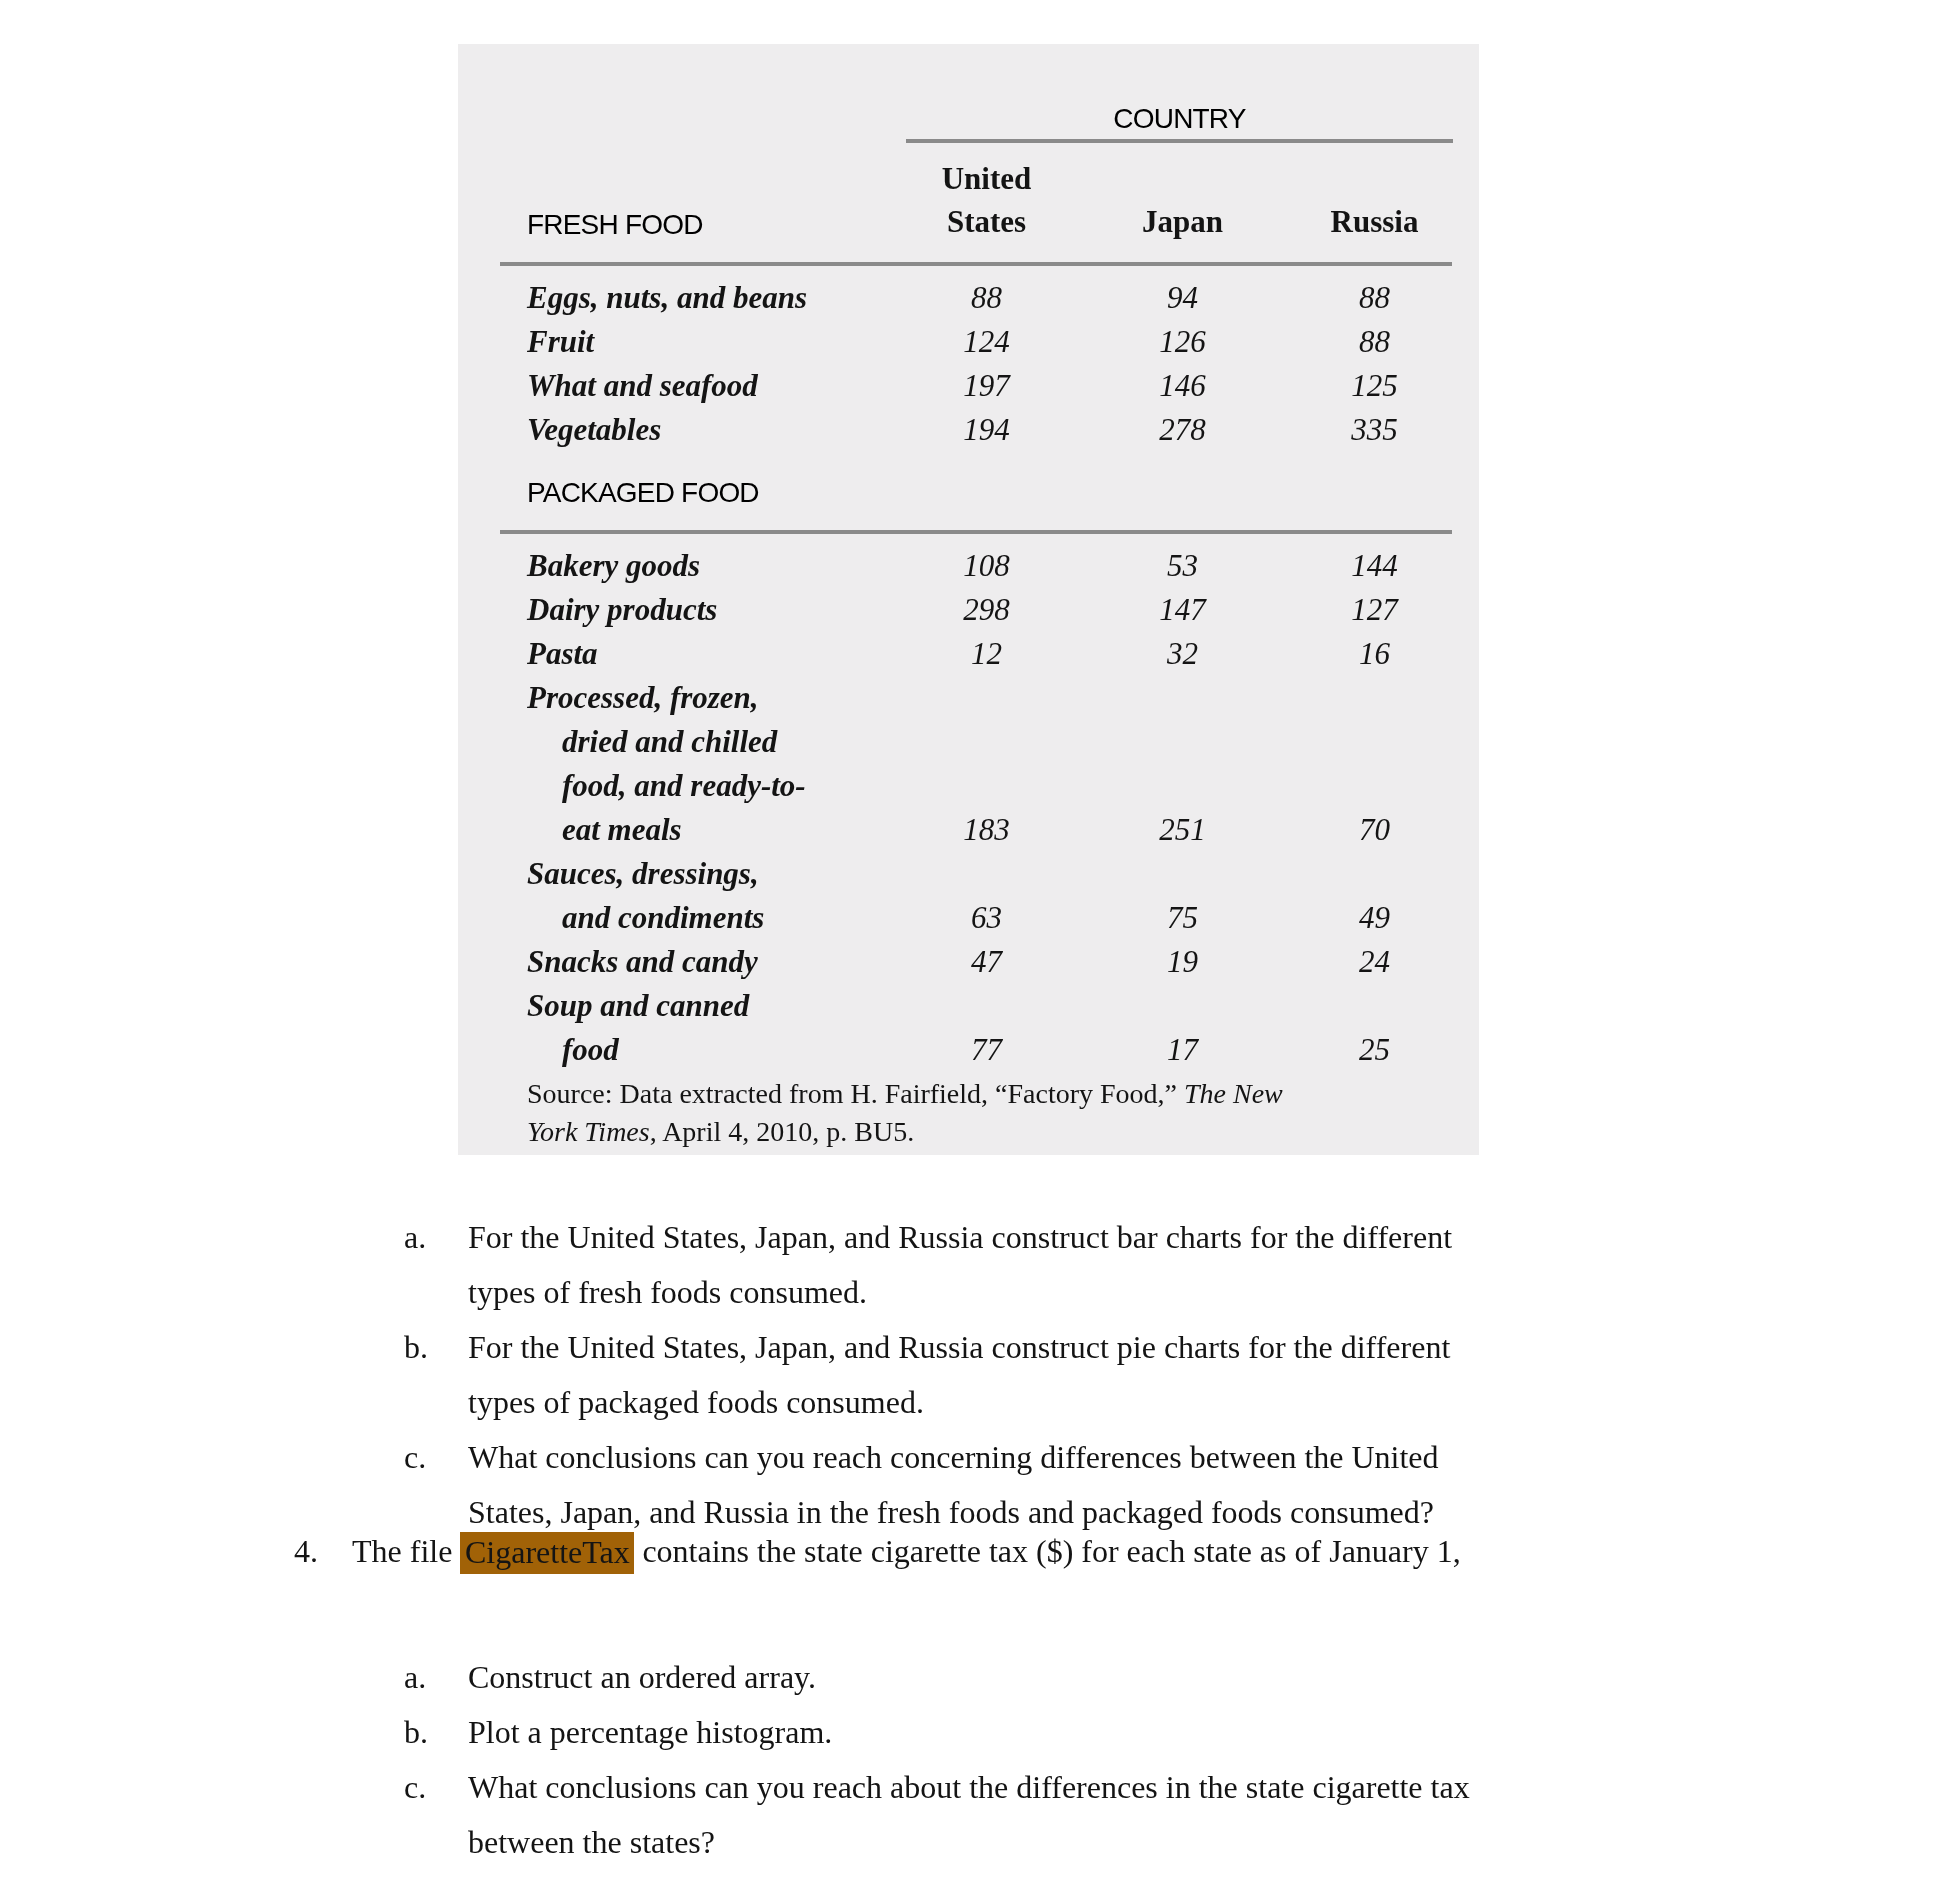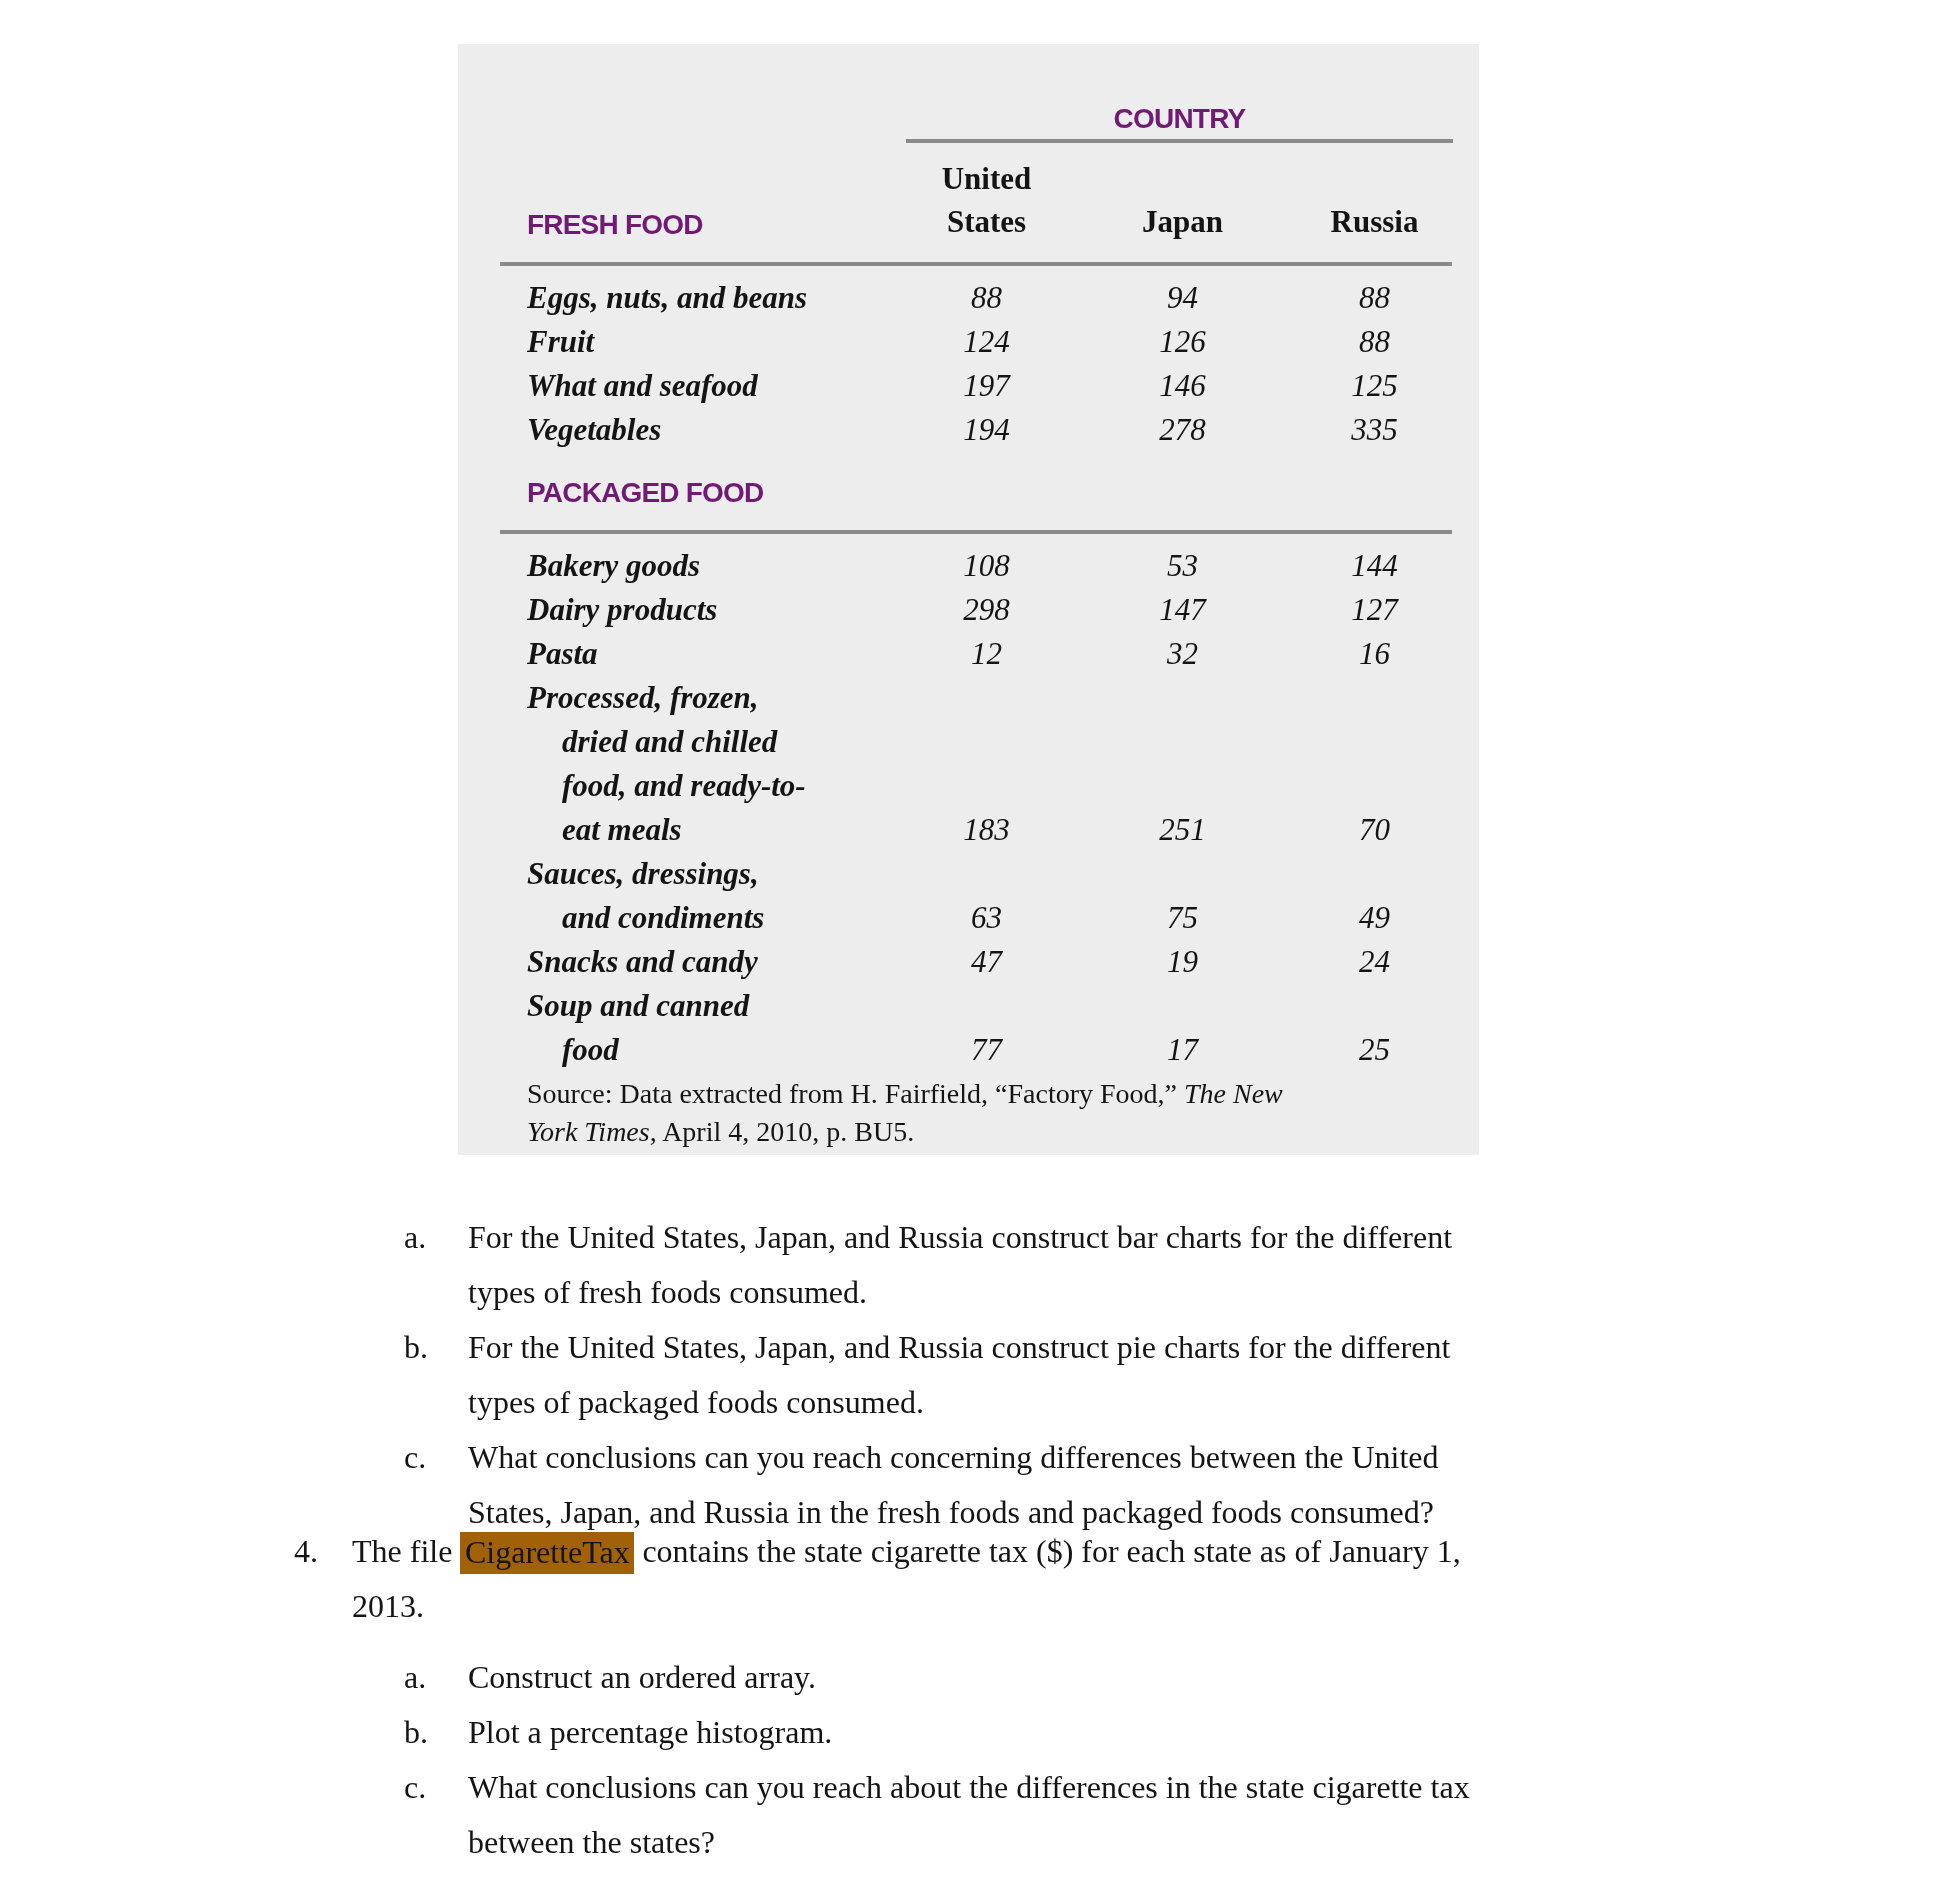--- a/index.html
+++ b/index.html
@@ -8,22 +8,22 @@
     position:relative; width:1955px; height:1895px; background:#ffffff;
     font-family:"Liberation Serif", serif; color:#141414; overflow:hidden;
   }
 
   
   #table-fig {
     position:absolute; left:458px; top:44px; width:1021px; height:1111px;
     background:#eeedee;
   }
   .blue-head {
-    font-family:"Liberation Sans", sans-serif; font-weight:700;
-    color:#701a75; font-size:28px; letter-spacing:-0.8px; line-height:1;
+    font-family:"Liberation Sans", sans-serif; font-weight:400;
+    color:#000000; font-size:28px; letter-spacing:-0.8px; line-height:1;
   }
   #country-head { position:absolute; left:448px; top:61px; width:547px; text-align:center; }
   .rule { position:absolute; background:#8a8a8a; height:3.8px; }
   #rule-country { left:448px; top:95px; width:547px; }
   #rule-fresh   { left:42px;  top:218px; width:952px; }
   #rule-packaged{ left:42px;  top:486px; width:952px; }
 
   .colhead {
     position:absolute; width:153px; text-align:center;
     font-weight:700; font-size:31px; line-height:43px;
@@ -211,21 +211,20 @@
         <span class="li-marker">c.</span>
         <div>What conclusions can you reach concerning differences between the United</div>
         <div>States, Japan, and Russia in the fresh foods and packaged foods consumed?</div>
       </div>
     </div>
 
   <div id="ex4-intro" class="body-block">
     <span class="li-marker">4.</span>
     <div class="intro-text">
       <div><span>The file </span><span class="hl">CigaretteTax</span><span> contains the state cigarette tax ($) for each state as of January 1,</span></div>
-      <div>2013.</div>
     </div>
   </div>
 
   <div id="ex4-list" class="body-block">
       <div class="li-item">
         <span class="li-marker">a.</span>
         <div>Construct an ordered array.</div>
       </div>
       <div class="li-item">
         <span class="li-marker">b.</span>

